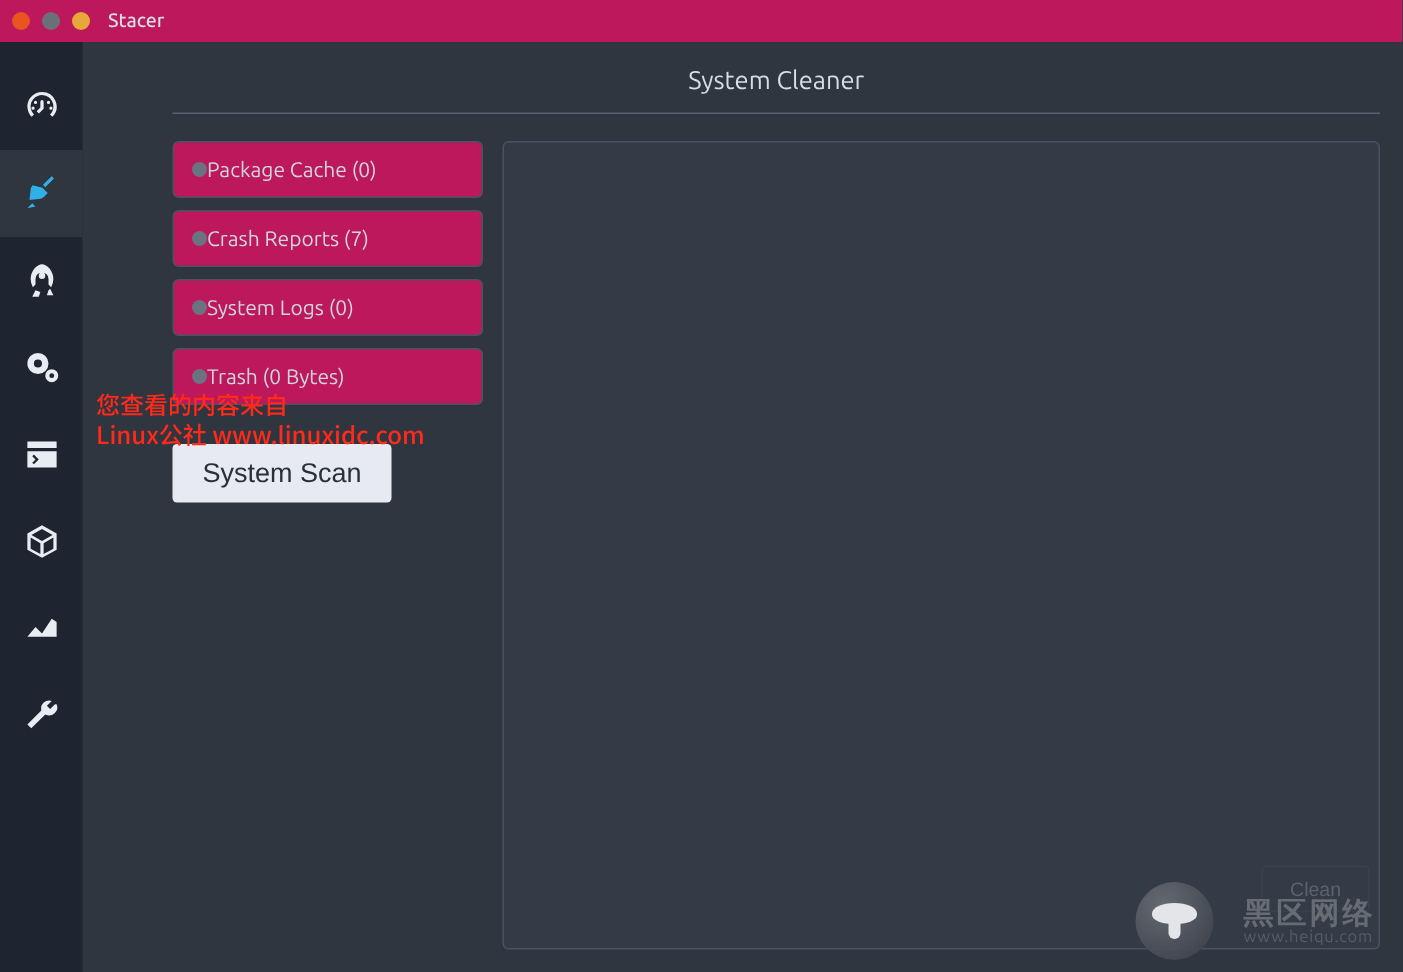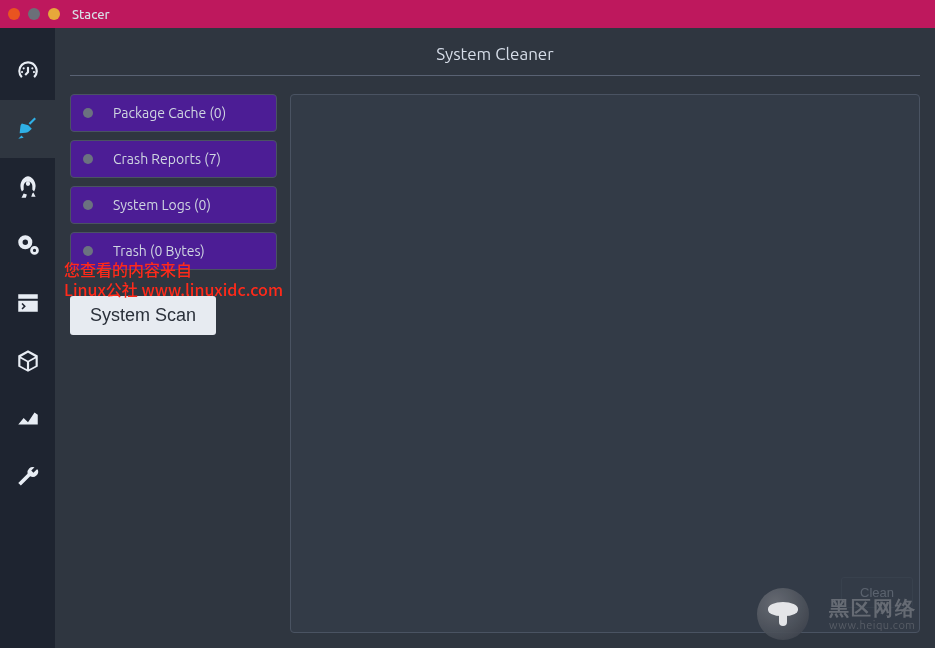--- a/index.html
+++ b/index.html
@@ -63,20 +63,21 @@
       background: #2f3640;
     }
     .side-item svg { width: 26px; height: 26px; fill: #e8edf4; }
     .side-item.highlight svg { fill: #2fb0e6; }
     .main {
       flex: 1;
       background: #2f3640;
       padding: 10px 15px 15px 15px;
       display: flex;
       flex-direction: column;
+      margin-left: 45px;
     }
     .page-title {
       text-align: center;
       color: #d6dde8;
       font-size: 17px;
       font-weight: 400;
       padding: 6px 0 12px 0;
     }
     .hr {
       height: 1px;
@@ -90,29 +91,29 @@
     }
     .left-col {
       width: 207px;
       display: flex;
       flex-direction: column;
     }
     .cat-item {
       height: 38px;
       border: 1px solid #4a5362;
       border-radius: 4px;
-      background: #4c1d95;
+      background: #be185d;
       display: flex;
       align-items: center;
       padding: 0 12px;
       color: #cfd6e1;
       font-size: 14px;
       margin-bottom: 8px;
       cursor: pointer;
-      gap: 20px;
+      gap: 0;
     }
     .cat-dot {
       width: 10px;
       height: 10px;
       border-radius: 50%;
       background: #6b7280;
       flex-shrink: 0;
     }
     .scan-btn {
       margin-top: 18px;

